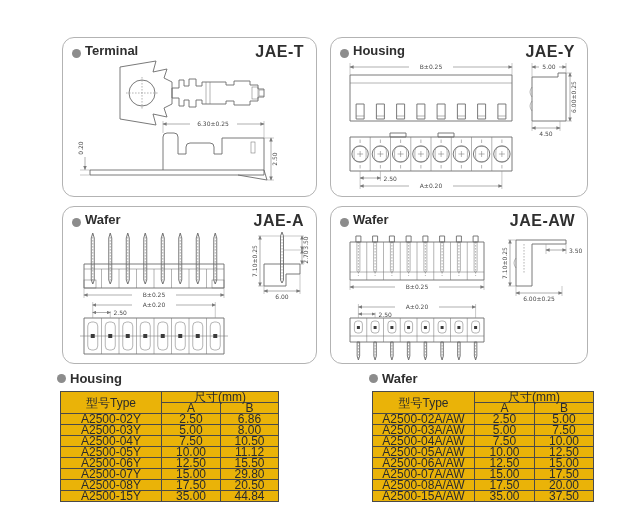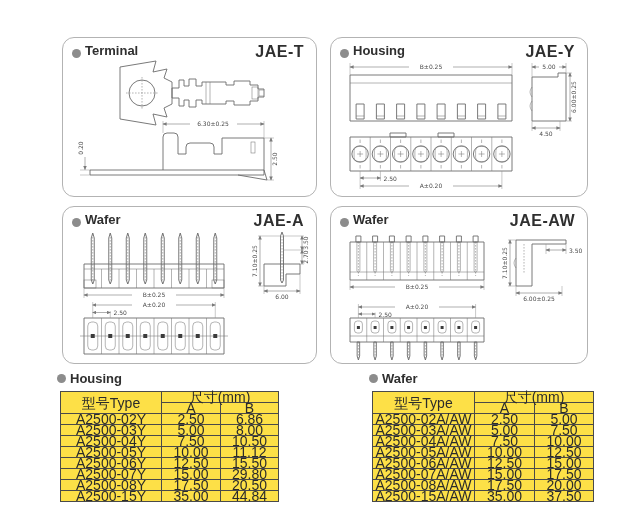--- a/index.html
+++ b/index.html
@@ -22,22 +22,22 @@
   .ext{fill:none;stroke:#909090;stroke-width:0.5}
   .dash{stroke-dasharray:1.6,1.4}
   .dl{font-family:"DejaVu Sans",sans-serif;font-size:6px;fill:#4a4a4a;text-anchor:middle}
   .dl.start{text-anchor:start}
   .wbg{fill:#fff}
   .dot{fill:#3c3c3c;stroke:none}
   
   .sec-head{position:absolute;display:flex;align-items:center;gap:4px;font-size:13px;font-weight:bold}
   #sec-housing-head{left:57px;top:371px}
   #sec-wafer-head{left:369px;top:371px}
-  table.spec{position:absolute;border-collapse:collapse;table-layout:fixed;background:#fde047;
-             font-size:14px;color:#2b2b2b}
+  table.spec{position:absolute;border-collapse:collapse;table-layout:fixed;background:#eab308;
+             font-size:12px;color:#2b2b2b}
   #tbl-housing{left:60px;top:391px;width:218px}
   #tbl-wafer{left:372px;top:391px;width:221px}
   .spec th,.spec td{border:1px solid #4a4a4a;text-align:center;vertical-align:middle;
                     font-weight:normal;padding:0 2px;height:10px;line-height:10px}
 </style>
 </head>
 <body>
 
 <div class="panel" id="p-terminal">
   <div class="panel-title">

